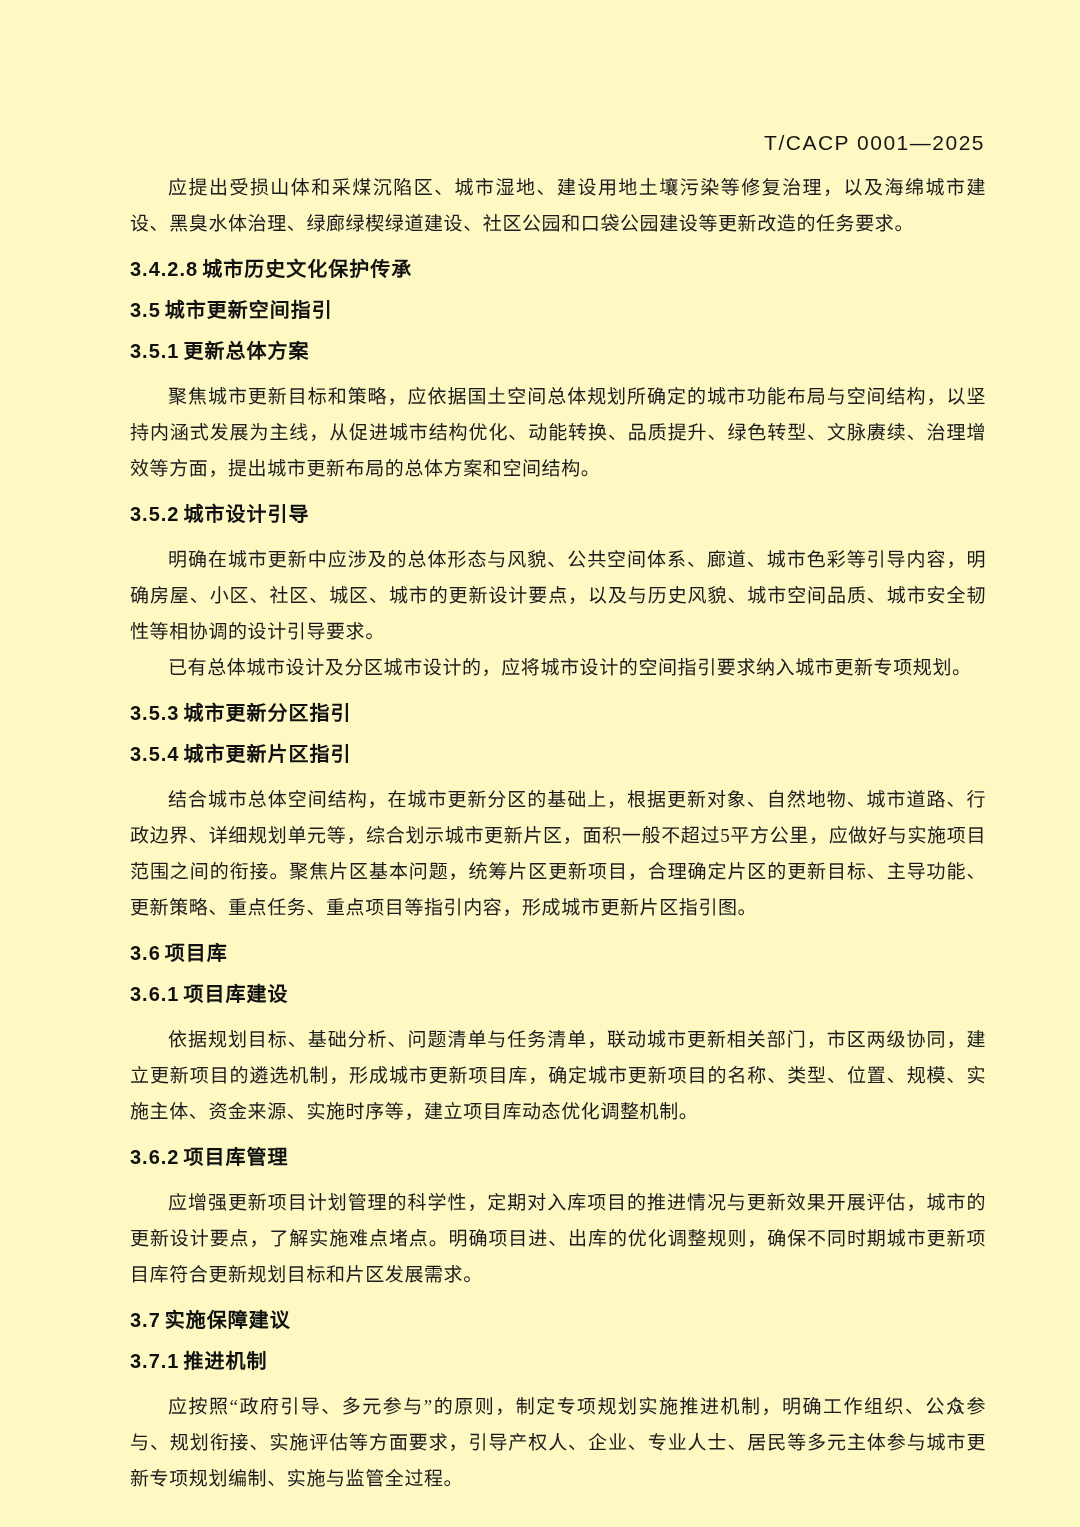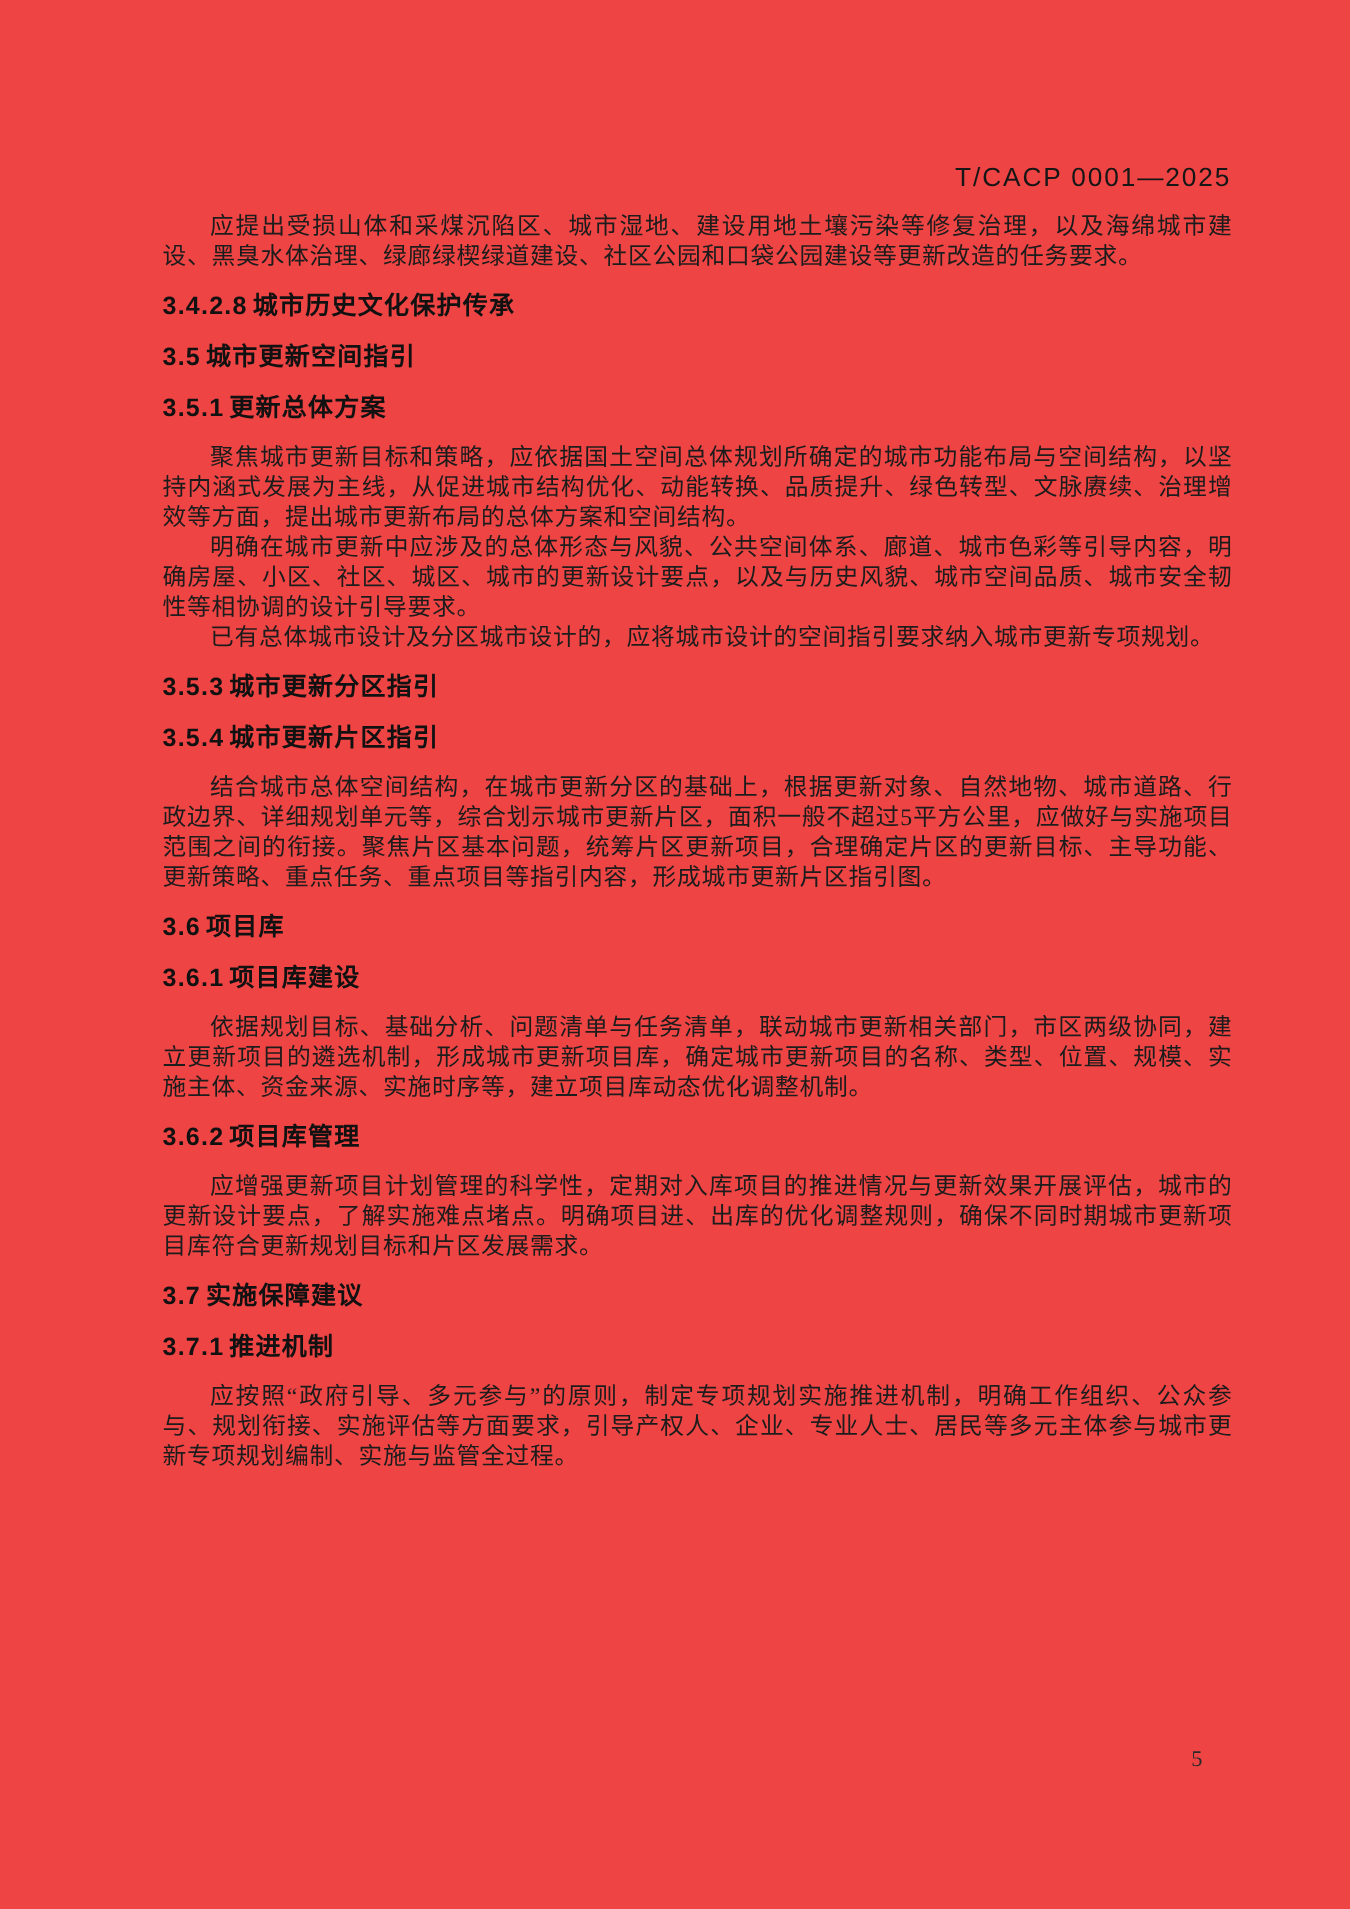--- a/index.html
+++ b/index.html
@@ -5,21 +5,21 @@
 <style>
   html, body {
     margin: 0;
     padding: 0;
     background: #ffffff;
   }
   .page {
     position: relative;
     width: 1080px;
     height: 1527px;
-    background: #ef4444;
+    background: #fef9c3;
     color: #1b1b1b;
     overflow: hidden;
   }
   .doc-header {
     position: absolute;
     top: 131px;
     right: 95px;
     font-family: "Liberation Sans", sans-serif;
     font-size: 21px;
     font-weight: 500;
@@ -29,21 +29,21 @@
   }
   .doc-content {
     position: absolute;
     top: 170px;
     left: 130px;
     width: 856px;
   }
   .para {
     font-family: "Liberation Serif", serif;
     font-size: 19px;
-    line-height: 24px;
+    line-height: 36px;
     letter-spacing: 0.6px;
     text-align: justify;
     text-indent: 2em;
     color: #1c1c1c;
     margin: 0;
   }
   .heading {
     font-family: "Liberation Sans", sans-serif;
     font-weight: 700;
     font-size: 20px;
@@ -75,20 +75,21 @@
 
 <div class="page">
   <div class="doc-header">T/CACP 0001—2025</div>
 
   <div class="doc-content">
       <div class="para">应提出受损山体和采煤沉陷区、城市湿地、建设用地土壤污染等修复治理，以及海绵城市建设、黑臭水体治理、绿廊绿楔绿道建设、社区公园和口袋公园建设等更新改造的任务要求。</div>
       <div class="heading"><span class="hnum">3.4.2.8</span><span class="htitle">城市历史文化保护传承</span></div>
       <div class="heading"><span class="hnum">3.5</span><span class="htitle">城市更新空间指引</span></div>
       <div class="heading"><span class="hnum">3.5.1</span><span class="htitle">更新总体方案</span></div>
       <div class="para">聚焦城市更新目标和策略，应依据国土空间总体规划所确定的城市功能布局与空间结构，以坚持内涵式发展为主线，从促进城市结构优化、动能转换、品质提升、绿色转型、文脉赓续、治理增效等方面，提出城市更新布局的总体方案和空间结构。</div>
+      <div class="heading"><span class="hnum">3.5.2</span><span class="htitle">城市设计引导</span></div>
       <div class="para">明确在城市更新中应涉及的总体形态与风貌、公共空间体系、廊道、城市色彩等引导内容，明确房屋、小区、社区、城区、城市的更新设计要点，以及与历史风貌、城市空间品质、城市安全韧性等相协调的设计引导要求。</div>
       <div class="para">已有总体城市设计及分区城市设计的，应将城市设计的空间指引要求纳入城市更新专项规划。</div>
       <div class="heading"><span class="hnum">3.5.3</span><span class="htitle">城市更新分区指引</span></div>
       <div class="heading"><span class="hnum">3.5.4</span><span class="htitle">城市更新片区指引</span></div>
       <div class="para">结合城市总体空间结构，在城市更新分区的基础上，根据更新对象、自然地物、城市道路、行政边界、详细规划单元等，综合划示城市更新片区，面积一般不超过5平方公里，应做好与实施项目范围之间的衔接。聚焦片区基本问题，统筹片区更新项目，合理确定片区的更新目标、主导功能、更新策略、重点任务、重点项目等指引内容，形成城市更新片区指引图。</div>
       <div class="heading"><span class="hnum">3.6</span><span class="htitle">项目库</span></div>
       <div class="heading"><span class="hnum">3.6.1</span><span class="htitle">项目库建设</span></div>
       <div class="para">依据规划目标、基础分析、问题清单与任务清单，联动城市更新相关部门，市区两级协同，建立更新项目的遴选机制，形成城市更新项目库，确定城市更新项目的名称、类型、位置、规模、实施主体、资金来源、实施时序等，建立项目库动态优化调整机制。</div>
       <div class="heading"><span class="hnum">3.6.2</span><span class="htitle">项目库管理</span></div>
       <div class="para">应增强更新项目计划管理的科学性，定期对入库项目的推进情况与更新效果开展评估，城市的更新设计要点，了解实施难点堵点。明确项目进、出库的优化调整规则，确保不同时期城市更新项目库符合更新规划目标和片区发展需求。</div>

